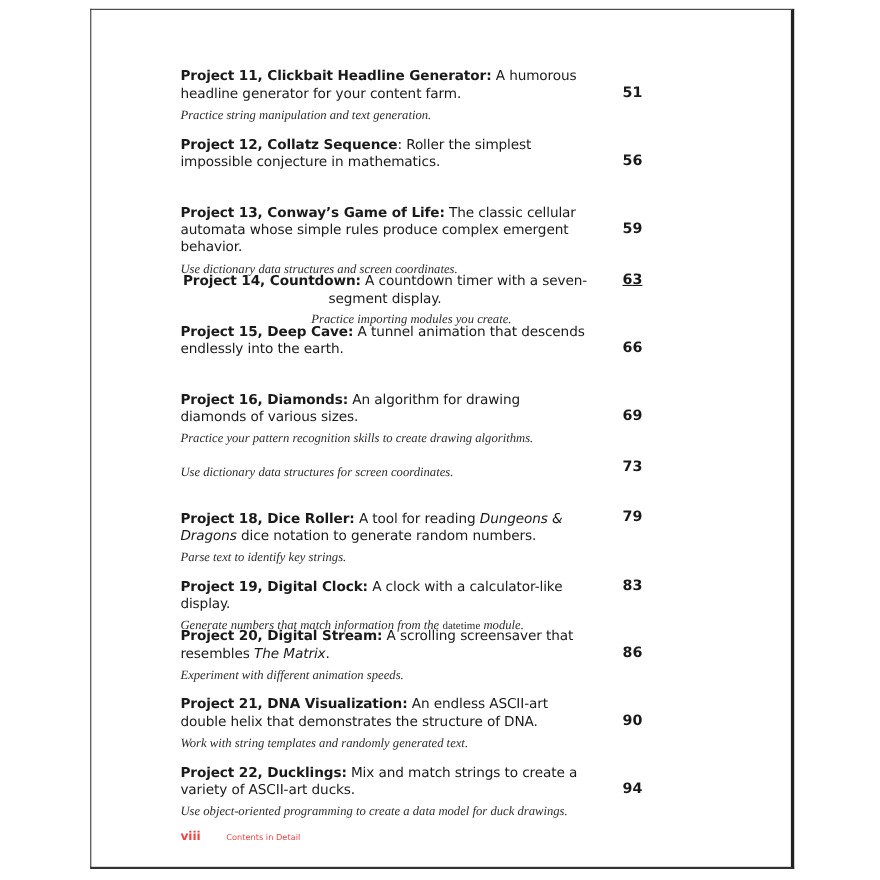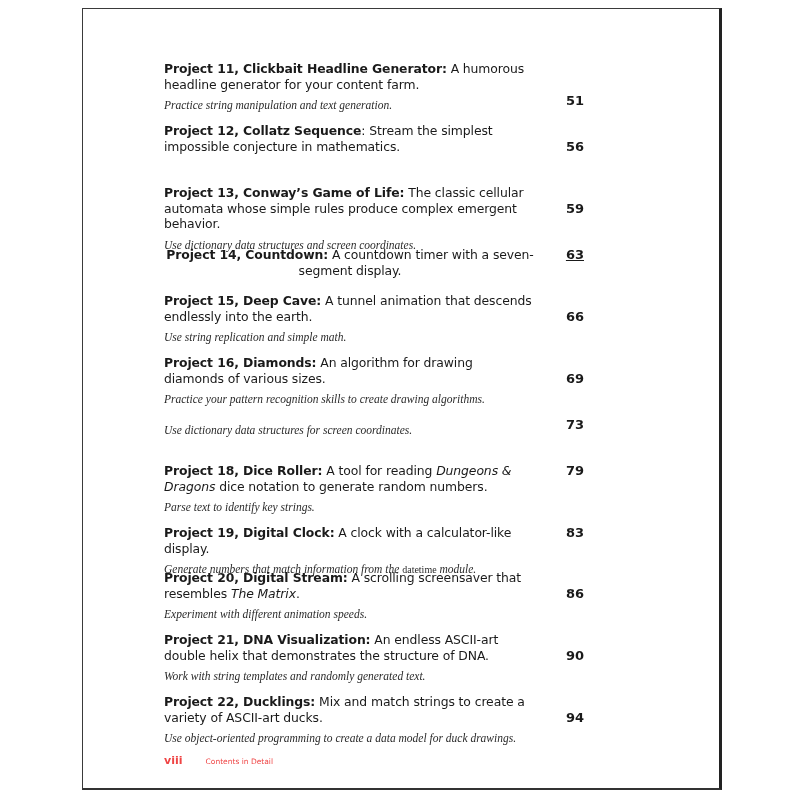--- a/index.html
+++ b/index.html
@@ -30,40 +30,40 @@
   .footer .label { font-size:7.5px; margin-left:18px; }
 </style>
 </head>
 <body>
 
 <div class="page"></div>
 
 <div class="toc" id="toc">
     <div class="entry" style="position: absolute; left: 0px; width: 420px; top: 0px;">
     <div class="line"><span class="title">Project 11, Clickbait Headline Generator:</span><span> A humorous headline generator for your content farm.</span><i></i><span></span></div>
-    <span class="page-num" style="top: 32px;">51</span>
+    <span class="page-num" style="top: 16px;">51</span>
     <div class="note"><span>Practice string manipulation and text generation.</span><code></code><span></span></div>
   </div>
     <div class="entry" style="position: absolute; left: 0px; width: 420px; top: 62px;">
-    <div class="line"><span class="title">Project 12, Collatz Sequence</span><span>: Stream the simplest impossible conjecture in mathematics.</span><i></i><span></span></div>
+    <div class="line"><span class="title">Project 12, Collatz Sequence</span><span>: Roller the simplest impossible conjecture in mathematics.</span><i></i><span></span></div>
     <span class="page-num" style="top: 16px;">56</span>
   </div>
     <div class="entry" style="position: absolute; left: 0px; width: 420px; top: 124px;">
     <div class="line"><span class="title">Project 13, Conway’s Game of Life:</span><span> The classic cellular automata whose simple rules produce complex emergent behavior.</span><i></i><span></span></div>
     <span class="page-num" style="top: 16px;">59</span>
     <div class="note"><span>Use dictionary data structures and screen coordinates.</span><code></code><span></span></div>
   </div>
     <div class="entry" style="position: absolute; left: 0px; width: 420px; top: 186px; text-align: center;">
     <div class="line"><span class="title">Project 14, Countdown:</span><span> A countdown timer with a seven-segment display.</span><i></i><span></span></div>
     <span class="page-num" style="top: 0px; text-decoration: underline;">63</span>
+    <div class="note"><span>Practice importing modules you create.</span><code></code><span></span></div>
   </div>
     <div class="entry" style="position: absolute; left: 0px; width: 420px; top: 232px;">
     <div class="line"><span class="title">Project 15, Deep Cave:</span><span> A tunnel animation that descends endlessly into the earth.</span><i></i><span></span></div>
     <span class="page-num" style="top: 16px;">66</span>
-    <div class="note"><span>Use string replication and simple math.</span><code></code><span></span></div>
   </div>
     <div class="entry" style="position: absolute; left: 0px; width: 420px; top: 294px;">
     <div class="line"><span class="title">Project 16, Diamonds:</span><span> An algorithm for drawing diamonds of various sizes.</span><i></i><span></span></div>
     <span class="page-num" style="top: 16px;">69</span>
     <div class="note"><span>Practice your pattern recognition skills to create drawing algorithms.</span><code></code><span></span></div>
   </div>
     <div class="entry" style="position: absolute; left: 0px; width: 420px; top: 356px;">
     <span class="page-num" style="top: 0px;">73</span>
     <div class="note"><span>Use dictionary data structures for screen coordinates.</span><code></code><span></span></div>
   </div>

